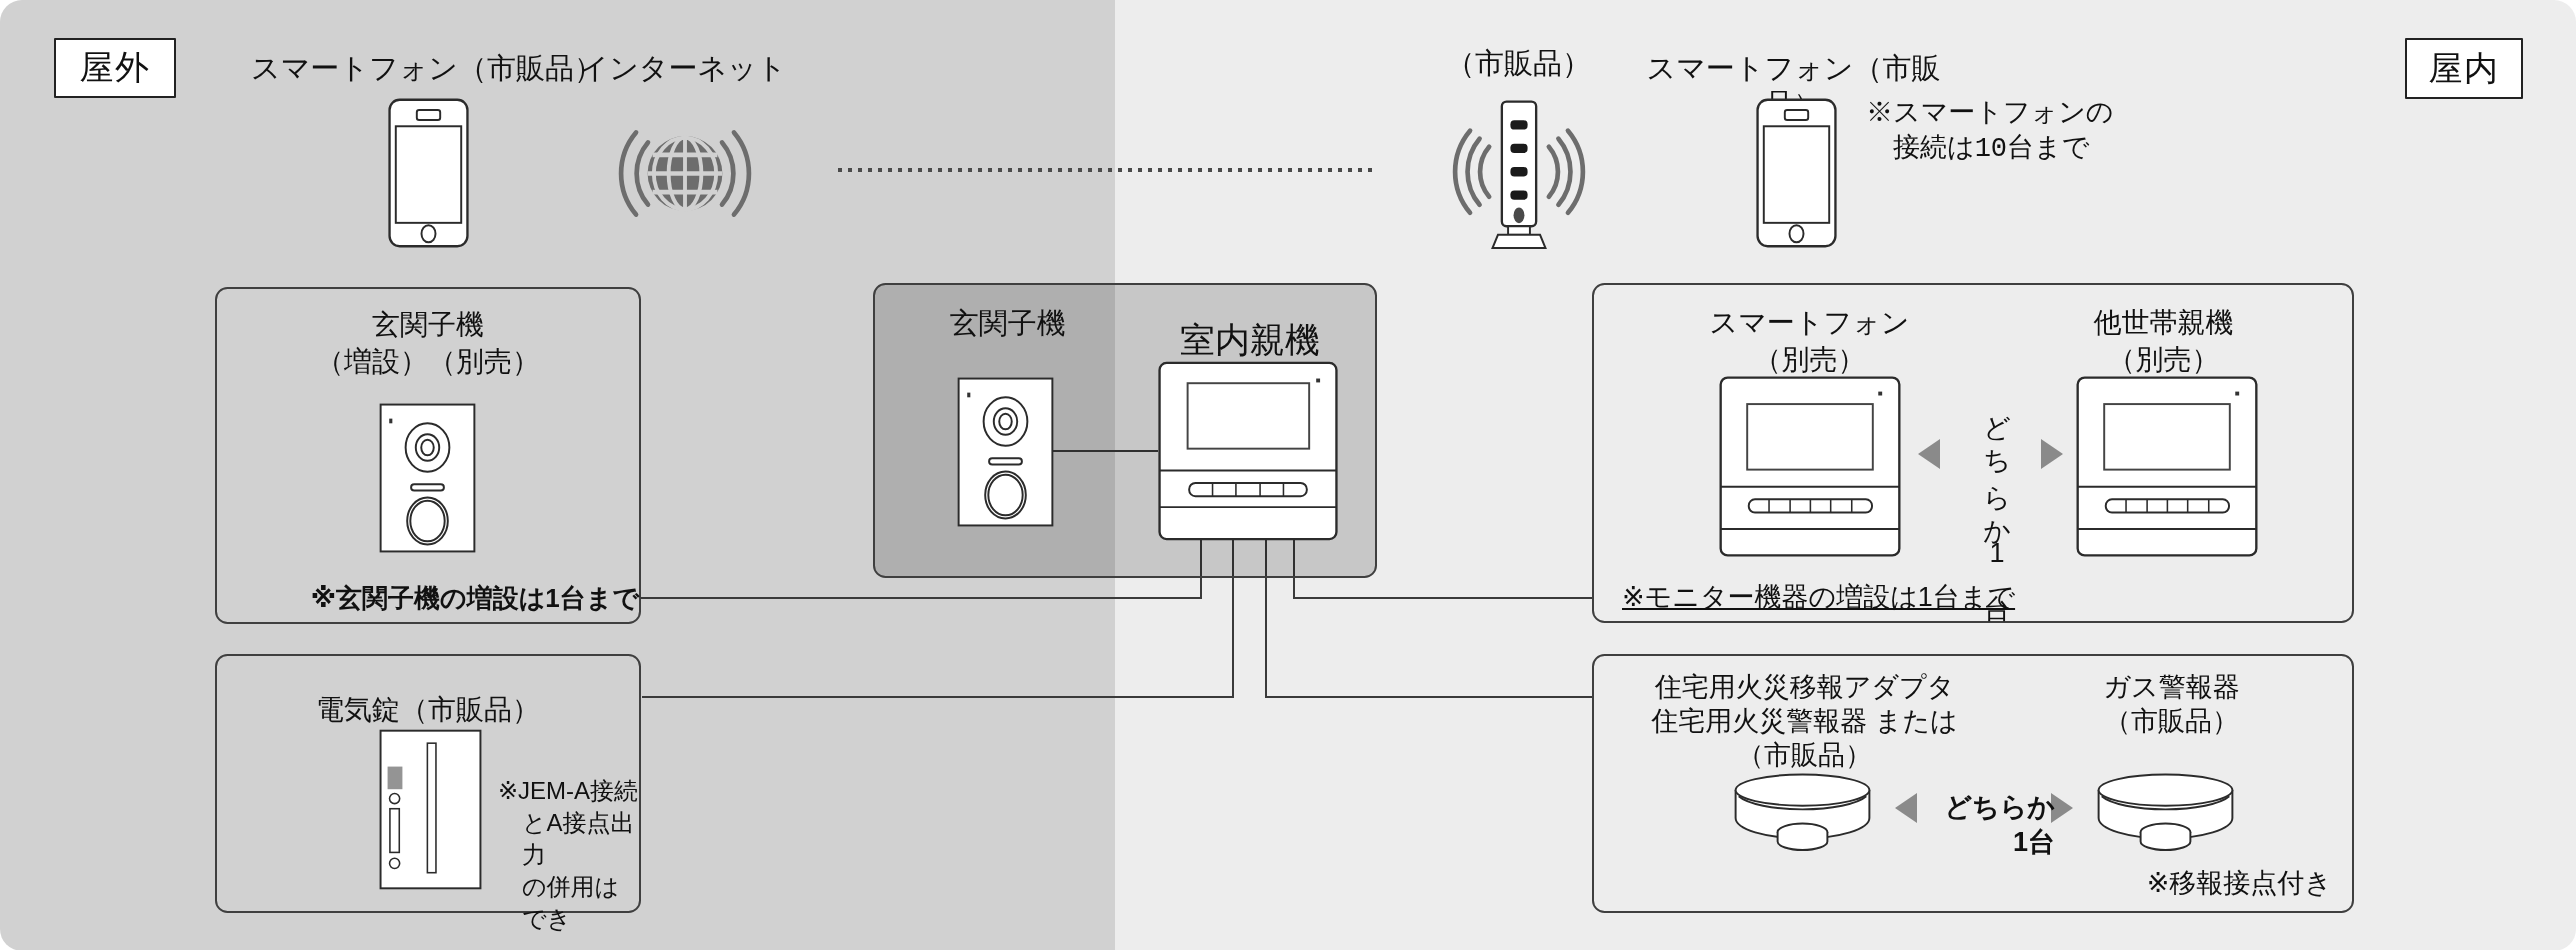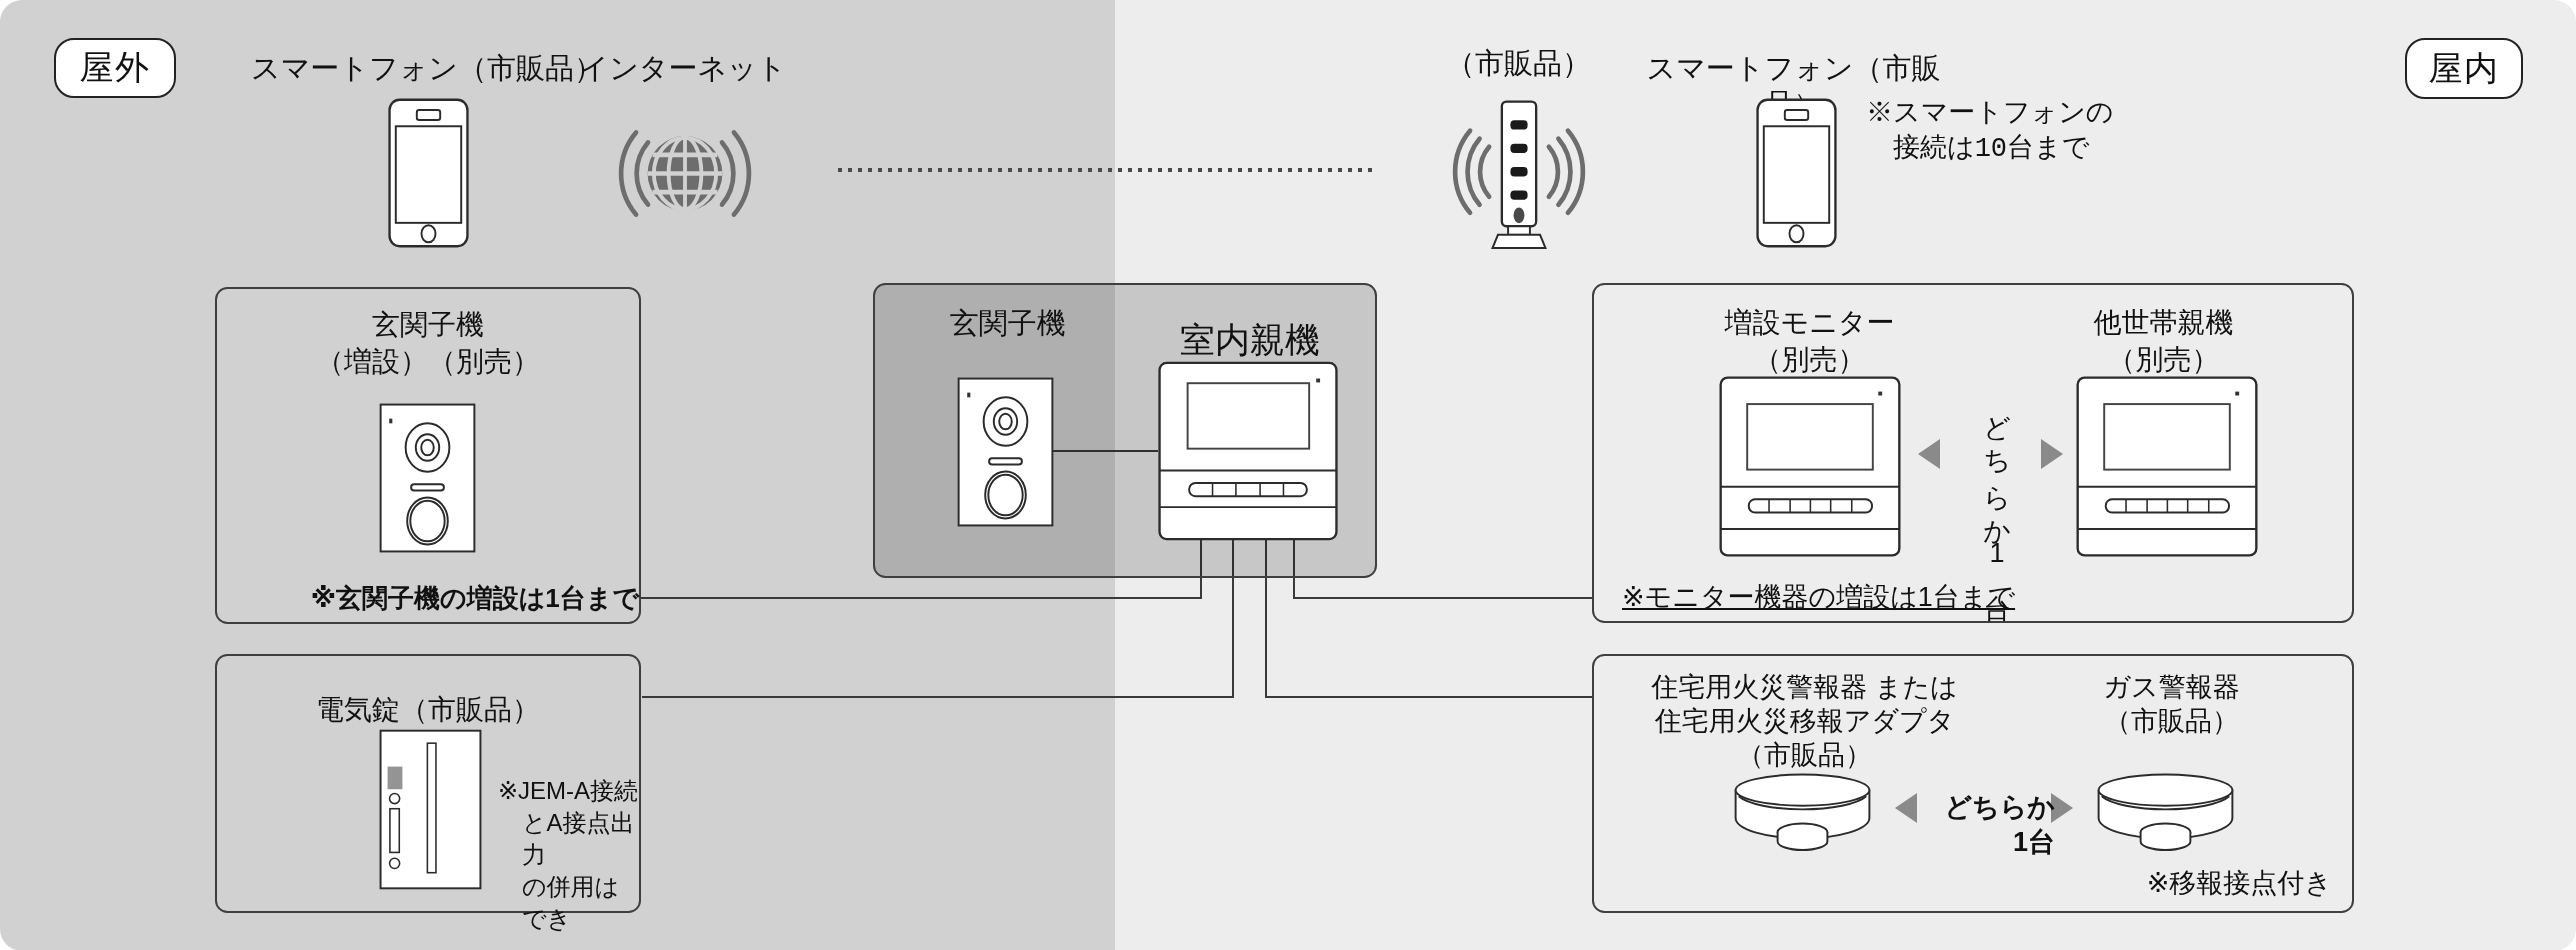--- a/index.html
+++ b/index.html
@@ -2,21 +2,21 @@
 <html style="font-size:12.5px"><head>
 <meta charset="utf-8">
 <style>
   html,body{margin:0;padding:0;background:#fff;}
   body{font-family:"Liberation Sans","DejaVu Sans",sans-serif;color:#111;}
   .stage{position:relative;width:2576px;height:951px;background:#fff;overflow:hidden;}
   .abs{position:absolute;}
   .panel{position:absolute;top:0;height:951px;}
   .panel.out{left:0;width:1115px;background:#d1d1d1;border-radius:22px 0 0 22px;}
   .panel.in{left:1115px;width:1461px;background:#ededed;border-radius:0 22px 22px 0;}
-  .badge{background:#fff;border:2.3px solid #222;border-radius:20px;display:flex;align-items:center;justify-content:center;
+  .badge{background:#fff;border:2.3px solid #222;border-radius:1px;display:flex;align-items:center;justify-content:center;
          font-size:34px;font-weight:500;letter-spacing:1.6px;}
   .t-label{font-size:29px;font-weight:500;text-align:center;line-height:36px;}
   .title{font-size:28px;font-weight:500;text-align:center;line-height:37px;}
   .note{font-size:26.5px;font-weight:400;}
   .frame{position:absolute;border:2.3px solid #3f3f3f;border-radius:12.5px;box-sizing:border-box;}
   .frame.dark{background:rgba(0,0,0,0.16);}
   .line{position:absolute;background:#3a3a3a;}
   .dotted{position:absolute;height:3.9px;background:repeating-linear-gradient(90deg,#4a4a4a 0 3.9px,transparent 3.9px 10px);}
   .tri-l{width:0;height:0;border-top:15px solid transparent;border-bottom:15px solid transparent;border-right:22.6px solid #8a8a8a;}
   .tri-r{width:0;height:0;border-top:15px solid transparent;border-bottom:15px solid transparent;border-left:22.6px solid #8a8a8a;}
@@ -147,21 +147,21 @@
       <line x1="70" y1="156" x2="70" y2="173" stroke="#2b2b2b" stroke-width="2"></line>
       <line x1="100" y1="156" x2="100" y2="173" stroke="#2b2b2b" stroke-width="2"></line>
       <line x1="131" y1="156" x2="131" y2="173" stroke="#2b2b2b" stroke-width="2"></line>
       <line x1="161" y1="156" x2="161" y2="173" stroke="#2b2b2b" stroke-width="2"></line>
       <line x1="2" y1="187" x2="229" y2="187" stroke="#2b2b2b" stroke-width="2.5"></line>
     </svg>
   </div>
 
   <div class="frame" style="left:1592px;top:283px;width:762px;height:340px;">
     <div class="abs title" style="left:75px;top:19px;width:281px;">
-      <div>増設モニター</div>
+      <div>スマートフォン</div>
       <div>（別売）</div>
     </div>
     <div class="abs title" style="left:429px;top:19px;width:281px;">
       <div>他世帯親機</div>
       <div>（別売）</div>
     </div>
     <svg class="abs" style="left:125px;top:91px;" width="182" height="181" viewBox="0 0 233 232">
       <rect x="2" y="2" width="229" height="228" rx="9" fill="#fff" stroke="#2b2b2b" stroke-width="3"></rect>
       <rect x="204" y="20" width="5" height="5" fill="#333"></rect>
       <rect x="36" y="36" width="161" height="84" fill="#fff" stroke="#444" stroke-width="2.5"></rect>
@@ -206,22 +206,22 @@
     <div class="abs note" style="left:281px;top:119px;font-size:24px;line-height:32px;">
       <div>※JEM-A接続</div>
       <div style="padding-left:24px;">とA接点出力</div>
       <div style="padding-left:24px;">の併用はでき</div>
 
     </div>
   </div>
 
   <div class="frame" style="left:1592px;top:654px;width:762px;height:259px;">
     <div class="abs title" style="left:39px;top:14px;width:343px;font-size:27px;line-height:34px;">
+      <div>住宅用火災移報アダプタ</div>
       <div>住宅用火災警報器 または</div>
-      <div>住宅用火災移報アダプタ</div>
       <div>（市販品）</div>
     </div>
     <div class="abs title" style="left:429px;top:14px;width:297px;font-size:27px;line-height:34px;">
       <div>ガス警報器</div>
       <div>（市販品）</div>
     </div>
     <svg class="abs" style="left:138px;top:117px;" width="141" height="84" viewBox="0 0 180 108">
       <path d="M4,22 L4,58 A86,26 0 0 0 176,58 L176,22" fill="#fff" stroke="#2b2b2b" stroke-width="2.5"></path>
       <ellipse cx="90" cy="22" rx="86" ry="20" fill="#fff" stroke="#2b2b2b" stroke-width="2.5"></ellipse>
       <path d="M8,30 A86,24 0 0 0 172,30" fill="none" stroke="#2b2b2b" stroke-width="2.5"></path>

